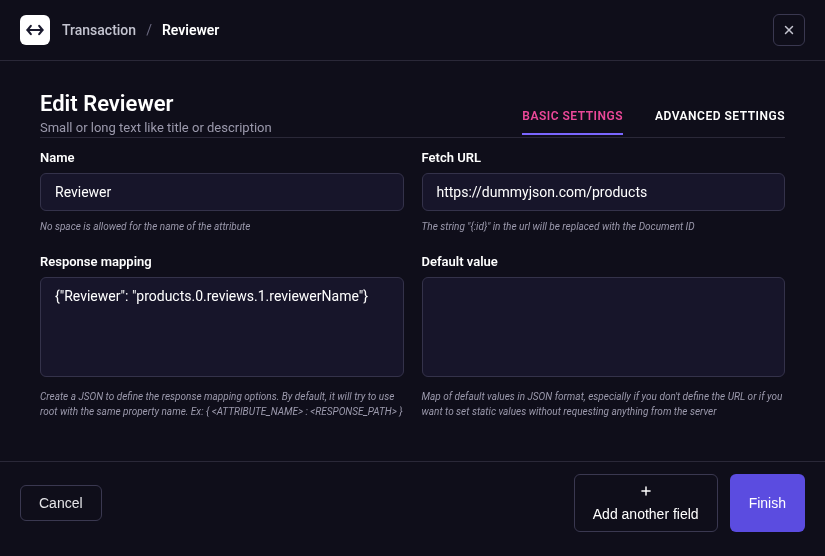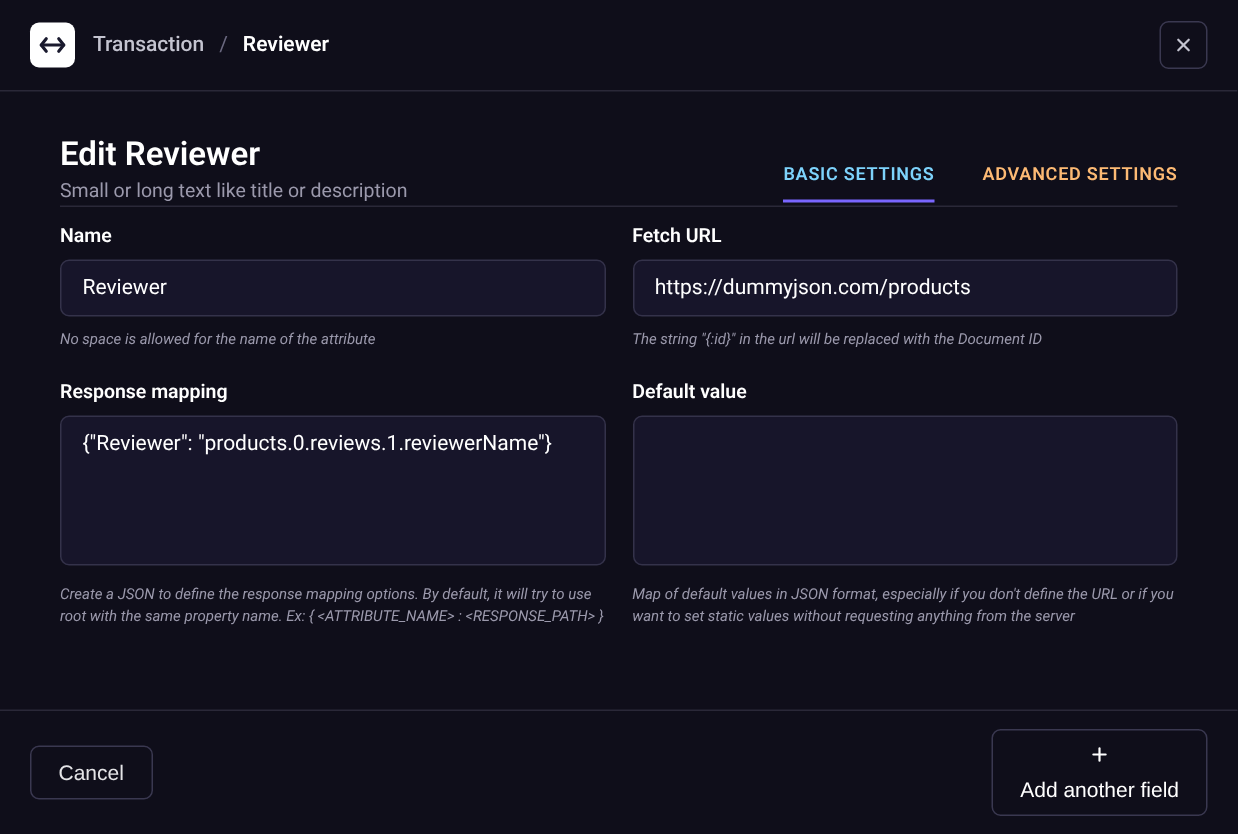--- a/index.html
+++ b/index.html
@@ -95,27 +95,27 @@
     }
     .tabs {
       display: flex;
       gap: 32px;
       align-self: flex-end;
     }
     .tab {
       font-size: 12px;
       font-weight: 600;
       letter-spacing: 0.5px;
-      color: #fdba74;
+      color: #ffffff;
       cursor: pointer;
       padding-bottom: 10px;
       border-bottom: 2px solid transparent;
     }
     .tab.active {
-      color: #7dd3fc;
+      color: #ec4899;
       border-bottom-color: #7a66ff;
     }
     .form-grid {
       display: grid;
       grid-template-columns: 1fr 1fr;
       gap: 20px 18px;
       margin-top: 12px;
     }
     .form-field label {
       display: block;
@@ -141,21 +141,21 @@
     }
     .help-text {
       font-size: 10px;
       color: #9b99ac;
       margin-top: 8px;
       line-height: 1.5;
       font-style: italic;
     }
     .footer {
       position: absolute;
-      bottom: 0;
+      bottom: 12px;
       left: 0;
       right: 0;
       padding: 12px 20px;
       display: flex;
       justify-content: space-between;
       align-items: center;
       border-top: 1px solid #2a2838;
       background: #0f0e1a;
     }
     .btn {
@@ -261,14 +261,15 @@
 <div class="footer">
   <button class="btn btn-secondary">Cancel</button>
   <div class="footer-right">
     <button class="btn btn-link">
       <svg viewBox="0 0 24 24" fill="none" stroke="currentColor" stroke-width="2.5" stroke-linecap="round">
         <line x1="12" y1="5" x2="12" y2="19"></line>
         <line x1="5" y1="12" x2="19" y2="12"></line>
       </svg>
       <span>Add another field</span>
     </button>
+    <button class="btn btn-primary">Finish</button>
   </div>
 </div>
 
 </body></html>

